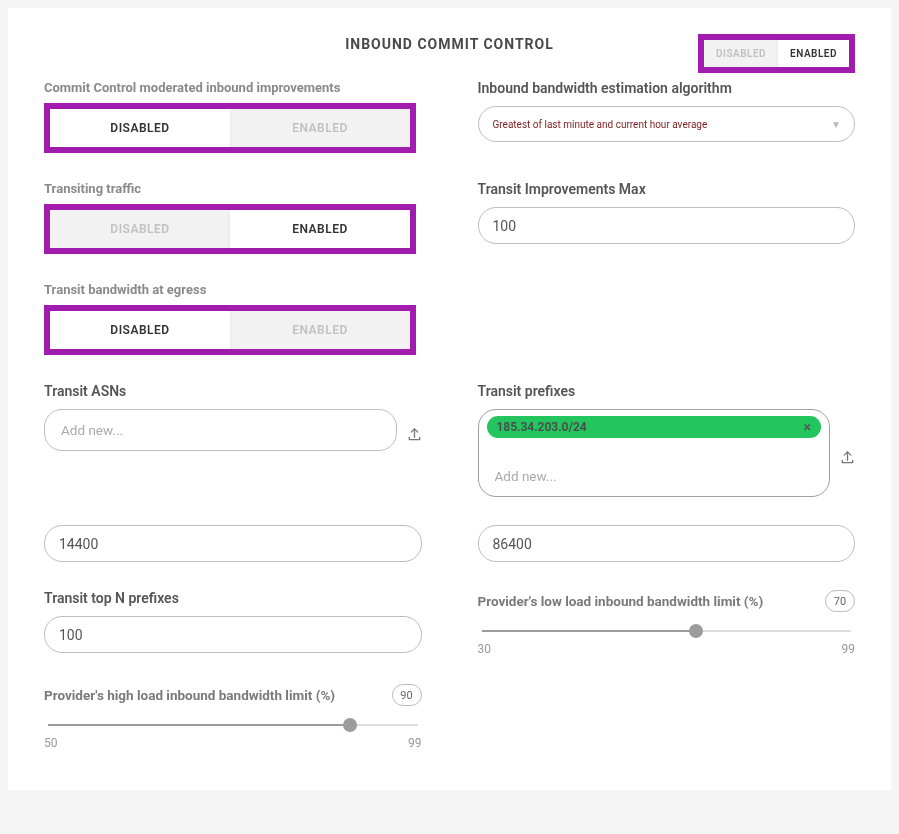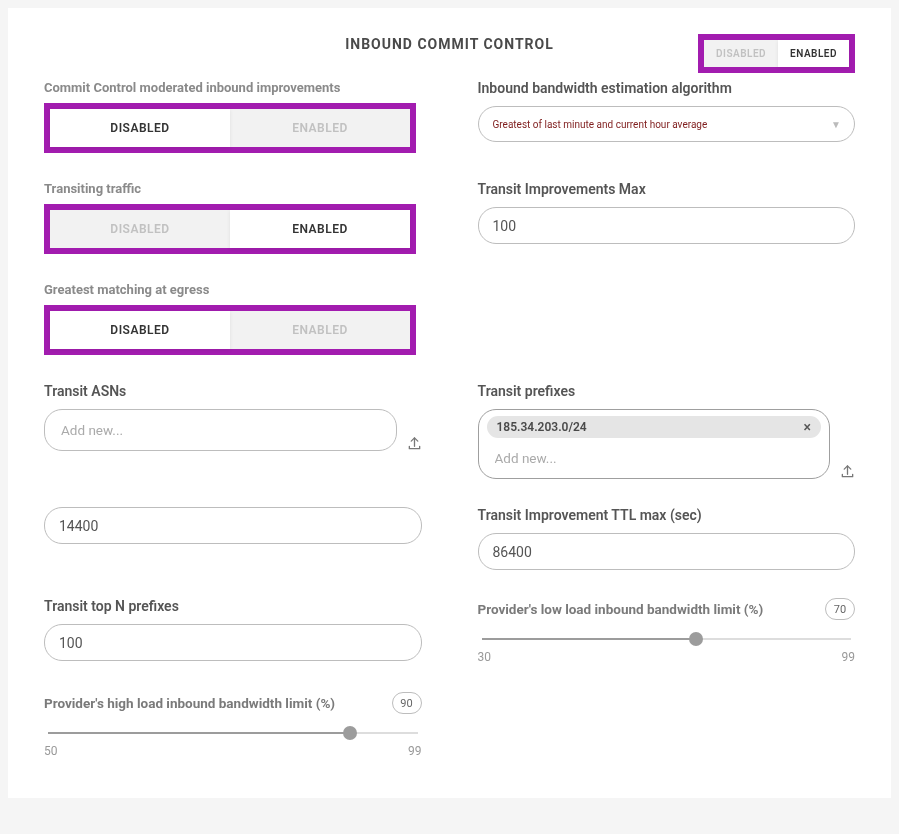--- a/index.html
+++ b/index.html
@@ -19,26 +19,26 @@
   .cell {}
   .label-sm { font-size: 13px; color:#8a8a8a; font-weight:700; margin-bottom:8px; }
   .label-md { font-size: 14px; color:#555; font-weight:600; margin-bottom:10px; }
 
   .select-wrap { position:relative; }
   .select-wrap .select { width:100%; height:36px; border:1px solid #bdbdbd; border-radius:18px; padding: 0 36px 0 14px; font-size:10px; color:#7f1d1d; background:#fff; display:flex; align-items:center; cursor:pointer; }
   .select-wrap .caret { position:absolute; right:14px; top:50%; transform:translateY(-50%); color:#bbb; font-size:10px; pointer-events:none; }
 
   .pill-input { width:100%; height:37px; border:1px solid #bdbdbd; border-radius:18px; padding: 0 14px; font-size:14px; color:#555; background:#fff; }
 
-  .tag-row { display:flex; align-items:flex-end; gap:10px; }
+  .tag-row { display:flex; align-items:center; gap:10px; }
   .tagbox { flex:1; border:1px solid #bdbdbd; border-radius:18px; padding:6px 8px; background:#fff; }
   .tagbox.focusish { border-color:#9f9f9f; }
   .tagbox .addnew { width:100%; border:none; outline:none; font-size:13.5px; color:#555; padding:6px 8px; background:transparent; }
   .tagbox .addnew::placeholder { color:#aaa; }
-  .tag-chip { display:flex; align-items:center; justify-content:space-between; background:#e5e5e5; color:#4a4a4a; font-size:12px; font-weight:600; border-radius:12px; padding:4px 10px; margin-bottom:6px; }
+  .tag-chip { display:flex; align-items:center; justify-content:space-between; background:#22c55e; color:#4a4a4a; font-size:12px; font-weight:600; border-radius:12px; padding:4px 10px; margin-bottom:24px; }
   .tag-chip .x { cursor:pointer; color:#555; font-size:14px; line-height:1; }
   .upload-icon { color:#777; margin-top:8px; cursor:pointer; }
   .upload-icon svg { width:15px; height:15px; display:block; }
 
   .slider-row { }
   .slider-head { display:flex; align-items:center; justify-content:space-between; margin-bottom:18px; }
   .slider-head .label-md { margin-bottom:0; color:#7a7a7a; font-weight:700; font-size:13.5px;}
   .slider-val { min-width:30px; height:22px; border:1px solid #bdbdbd; border-radius:11px; font-size:11px; color:#666; display:flex; align-items:center; justify-content:center; padding: 0 6px; }
   .slider-track { position:relative; height:2px; background:#ddd; margin: 0 4px; }
   .slider-fill { position:absolute; left:0; top:0; bottom:0; background:#9c9c9c; }
@@ -85,21 +85,21 @@
         <div class="toggle-btn active">ENABLED</div>
       </div>
     </div>
 
     <div class="cell">
       <div class="label-md">Transit Improvements Max</div>
       <input class="pill-input" value="100" style="">
     </div>
 
     <div class="cell">
-      <div class="label-sm">Greatest matching at egress</div>
+      <div class="label-sm">Transit bandwidth at egress</div>
       <div class="toggle-group framed">
         <div class="toggle-btn active">DISABLED</div>
         <div class="toggle-btn">ENABLED</div>
       </div>
     </div>
     <div class="cell"></div>
 
     <div class="cell">
       <div class="label-md">Transit ASNs</div>
       <div class="tag-row">
@@ -133,21 +133,20 @@
               <path d="M2.5 11v2.5h11V11"></path>
             </svg>
         </span>
       </div>
     </div>
 
     <div class="cell">
       <input class="pill-input" value="14400" style="">
     </div>
     <div class="cell">
-      <div class="label-md">Transit Improvement TTL max (sec)</div>
       <input class="pill-input" value="86400" style="">
     </div>
 
     <div class="cell">
       <div class="label-md">Transit top N prefixes</div>
       <input class="pill-input" value="100" style="">
     </div>
 
     <div class="cell slider-row">
       <div class="slider-head">

